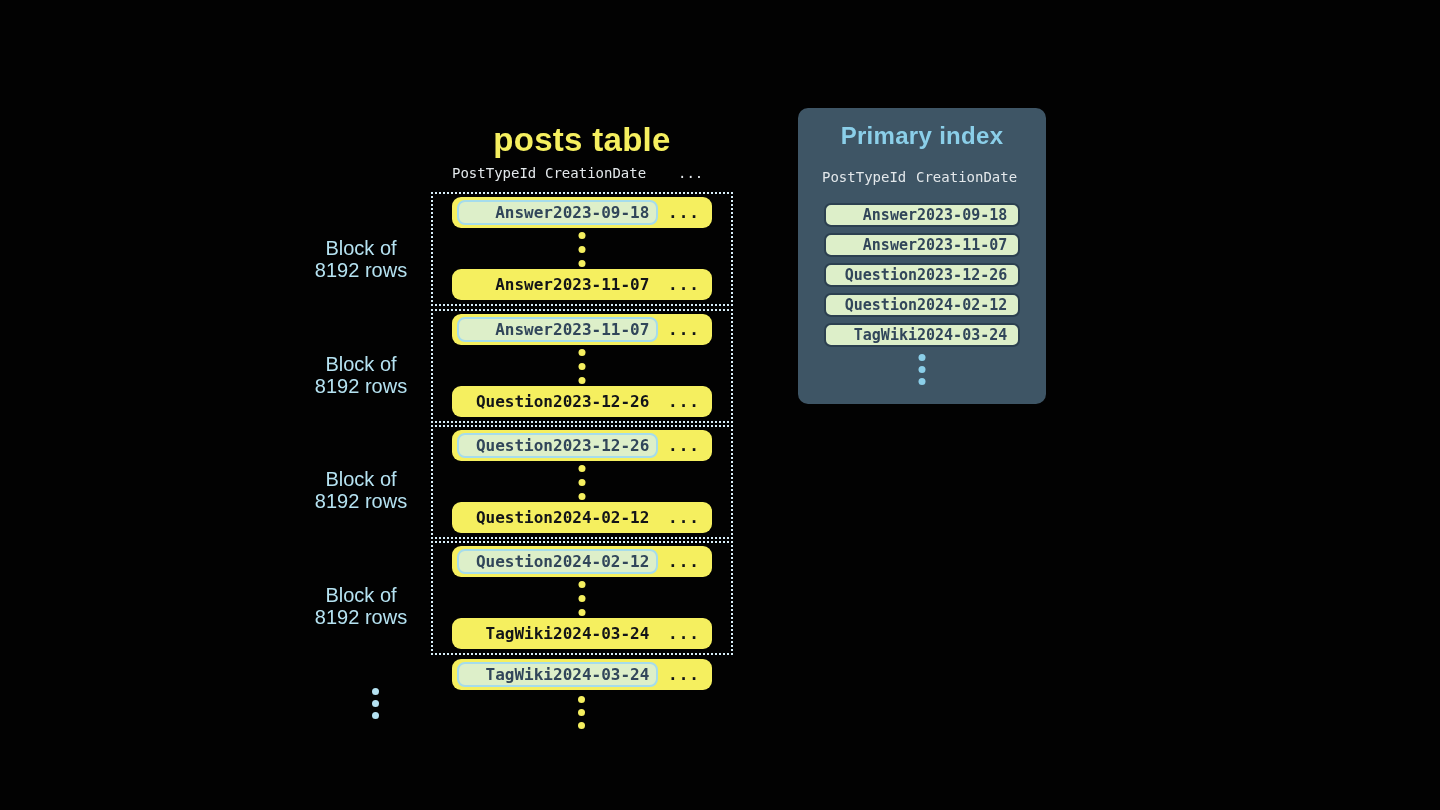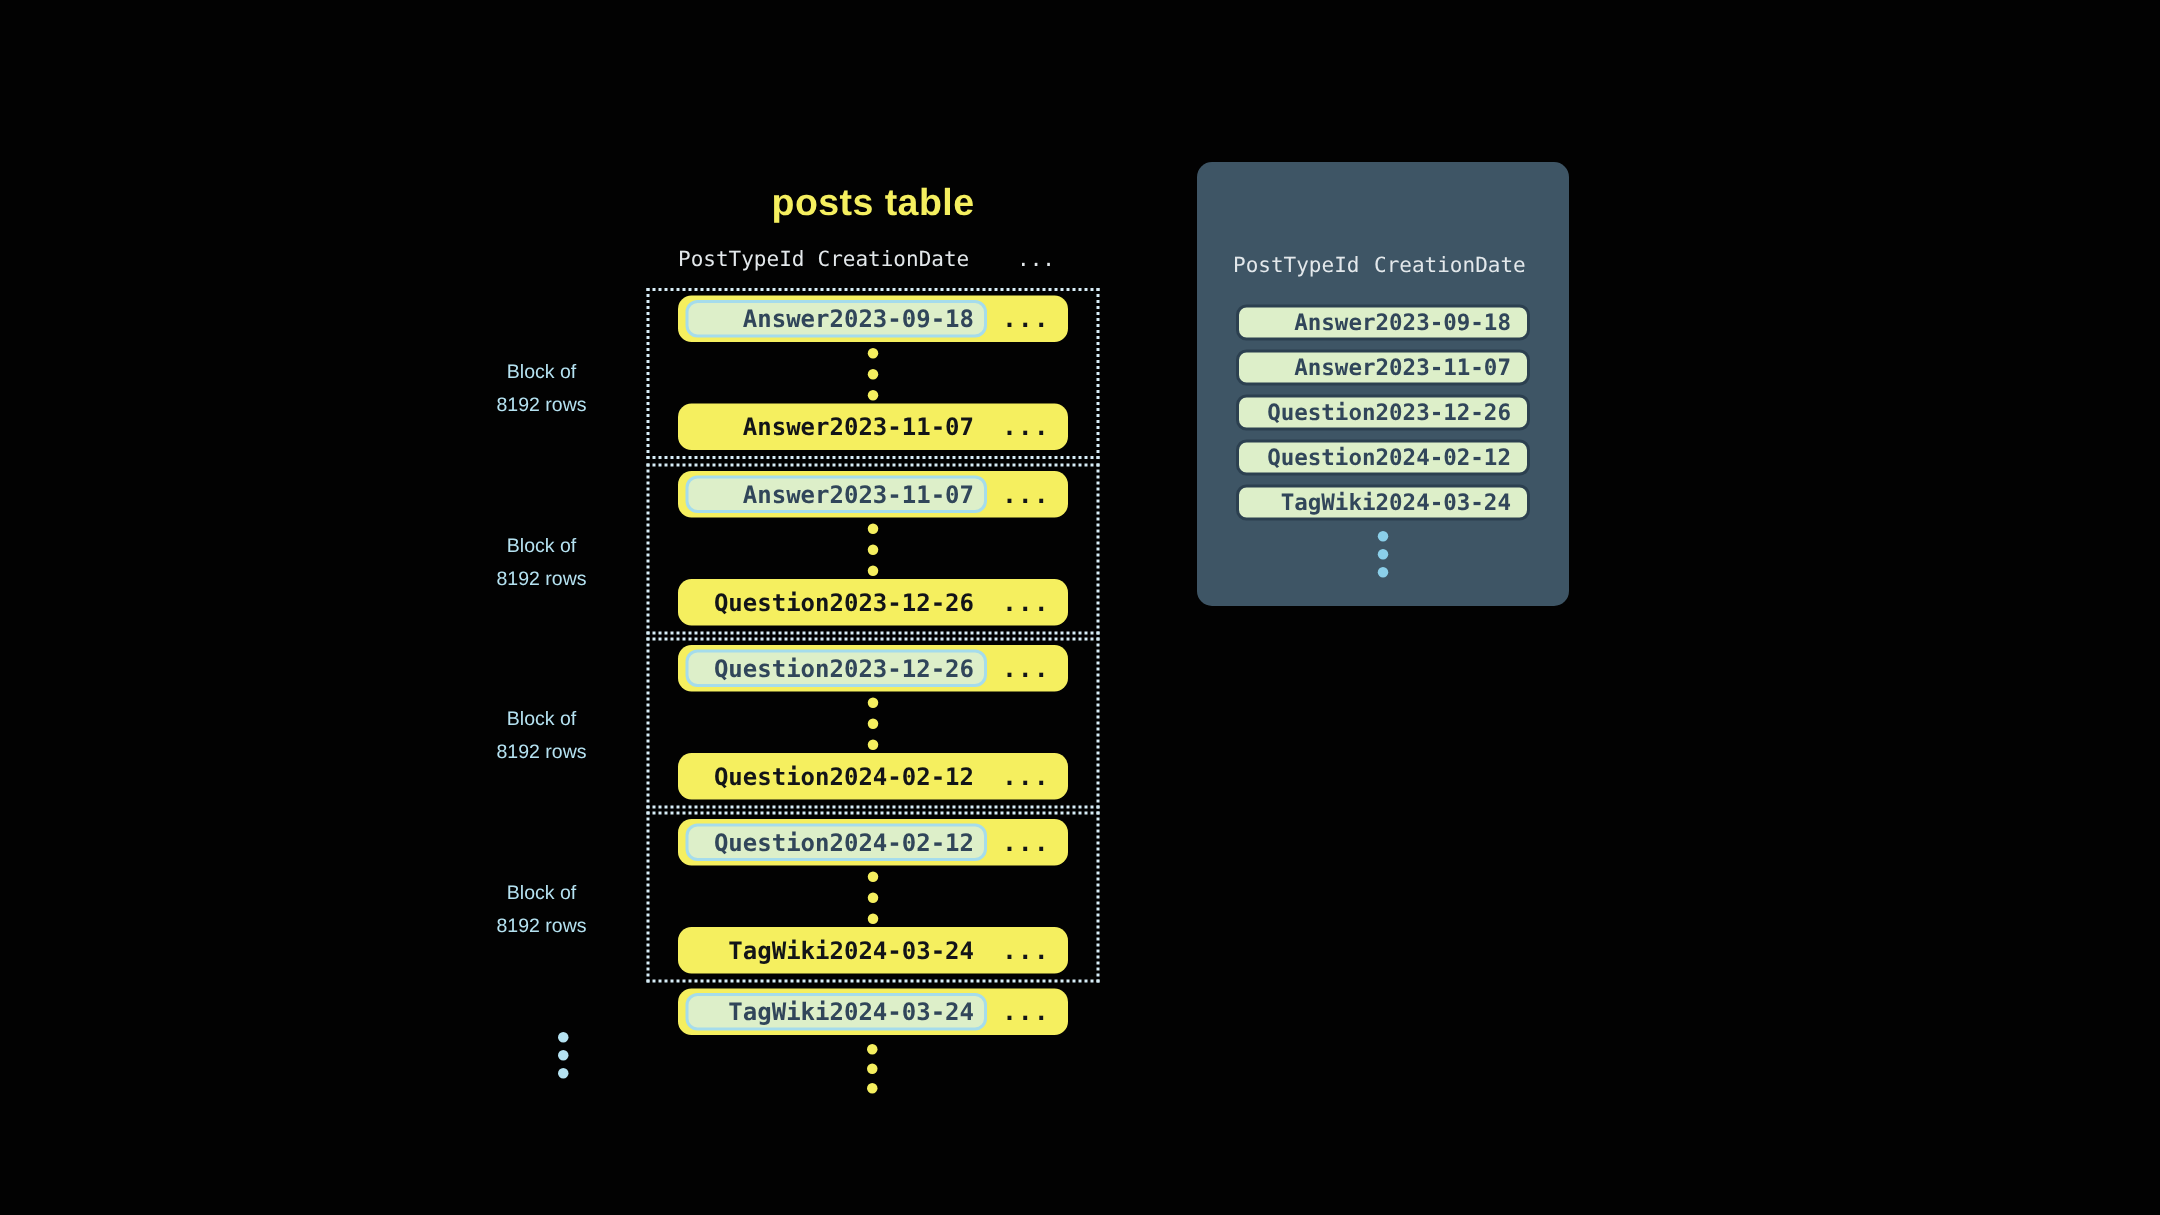--- a/index.html
+++ b/index.html
@@ -8,36 +8,36 @@
     background:var(--canvas,#020202);
     position:relative;overflow:hidden;
     font-family:"Liberation Sans", sans-serif;
   }
   .mono{font-family:"DejaVu Sans Mono", monospace;}
 
   
   #posts-title{
     position:absolute;left:431px;top:121px;width:302px;
     text-align:center;color:var(--yellow);
-    font-size:25px;font-weight:700;letter-spacing:.3px;
+    font-size:33px;font-weight:700;letter-spacing:.3px;
   }
   #posts-header{position:absolute;left:431px;top:165px;width:302px;height:18px;
     color:var(--header_text);font-size:14px;font-weight:500;}
   #posts-header span{position:absolute;top:0;font-family:"DejaVu Sans Mono",monospace;}
   #posts-header .h1{left:21px;}
   #posts-header .h2{left:114px;}
   #posts-header .h3{left:247px;}
 
   .block{
     position:absolute;left:431px;width:298px;height:110px;
     border:2px dotted var(--dotted);
   }
   .blocklabel{
     position:absolute;left:300px;width:122px;
-    color:var(--pale_blue);font-size:13px;line-height:22px;font-weight:500;
+    color:var(--pale_blue);font-size:20px;line-height:22px;font-weight:500;
     text-align:center;
   }
   .row{
     position:absolute;left:19px;width:236px;height:31px;
     background:var(--yellow);border-radius:9px;
     display:flex;align-items:center;padding:0 12px;
     font-family:"DejaVu Sans Mono",monospace;font-weight:700;font-size:16px;
     color:var(--ink);
   }
   .row.rfirst{top:3px;}
@@ -221,20 +221,21 @@
       <i></i>
       <i></i>
     </div>
   <div id="bottom-blue-dots" class="vdots bluedots">
       <i></i>
       <i></i>
       <i></i>
     </div>
 
   <div id="panel">
+    <div id="panel-title">Primary index</div>
     <div id="panel-header">
       <span class="h1">PostTypeId</span>
       <span class="h2">CreationDate</span>
     </div>
 
     <div class="irow i0">
       <span class="ptype">Answer</span>
       <span class="pdate">2023-09-18</span>
     </div>
     <div class="irow i1">

